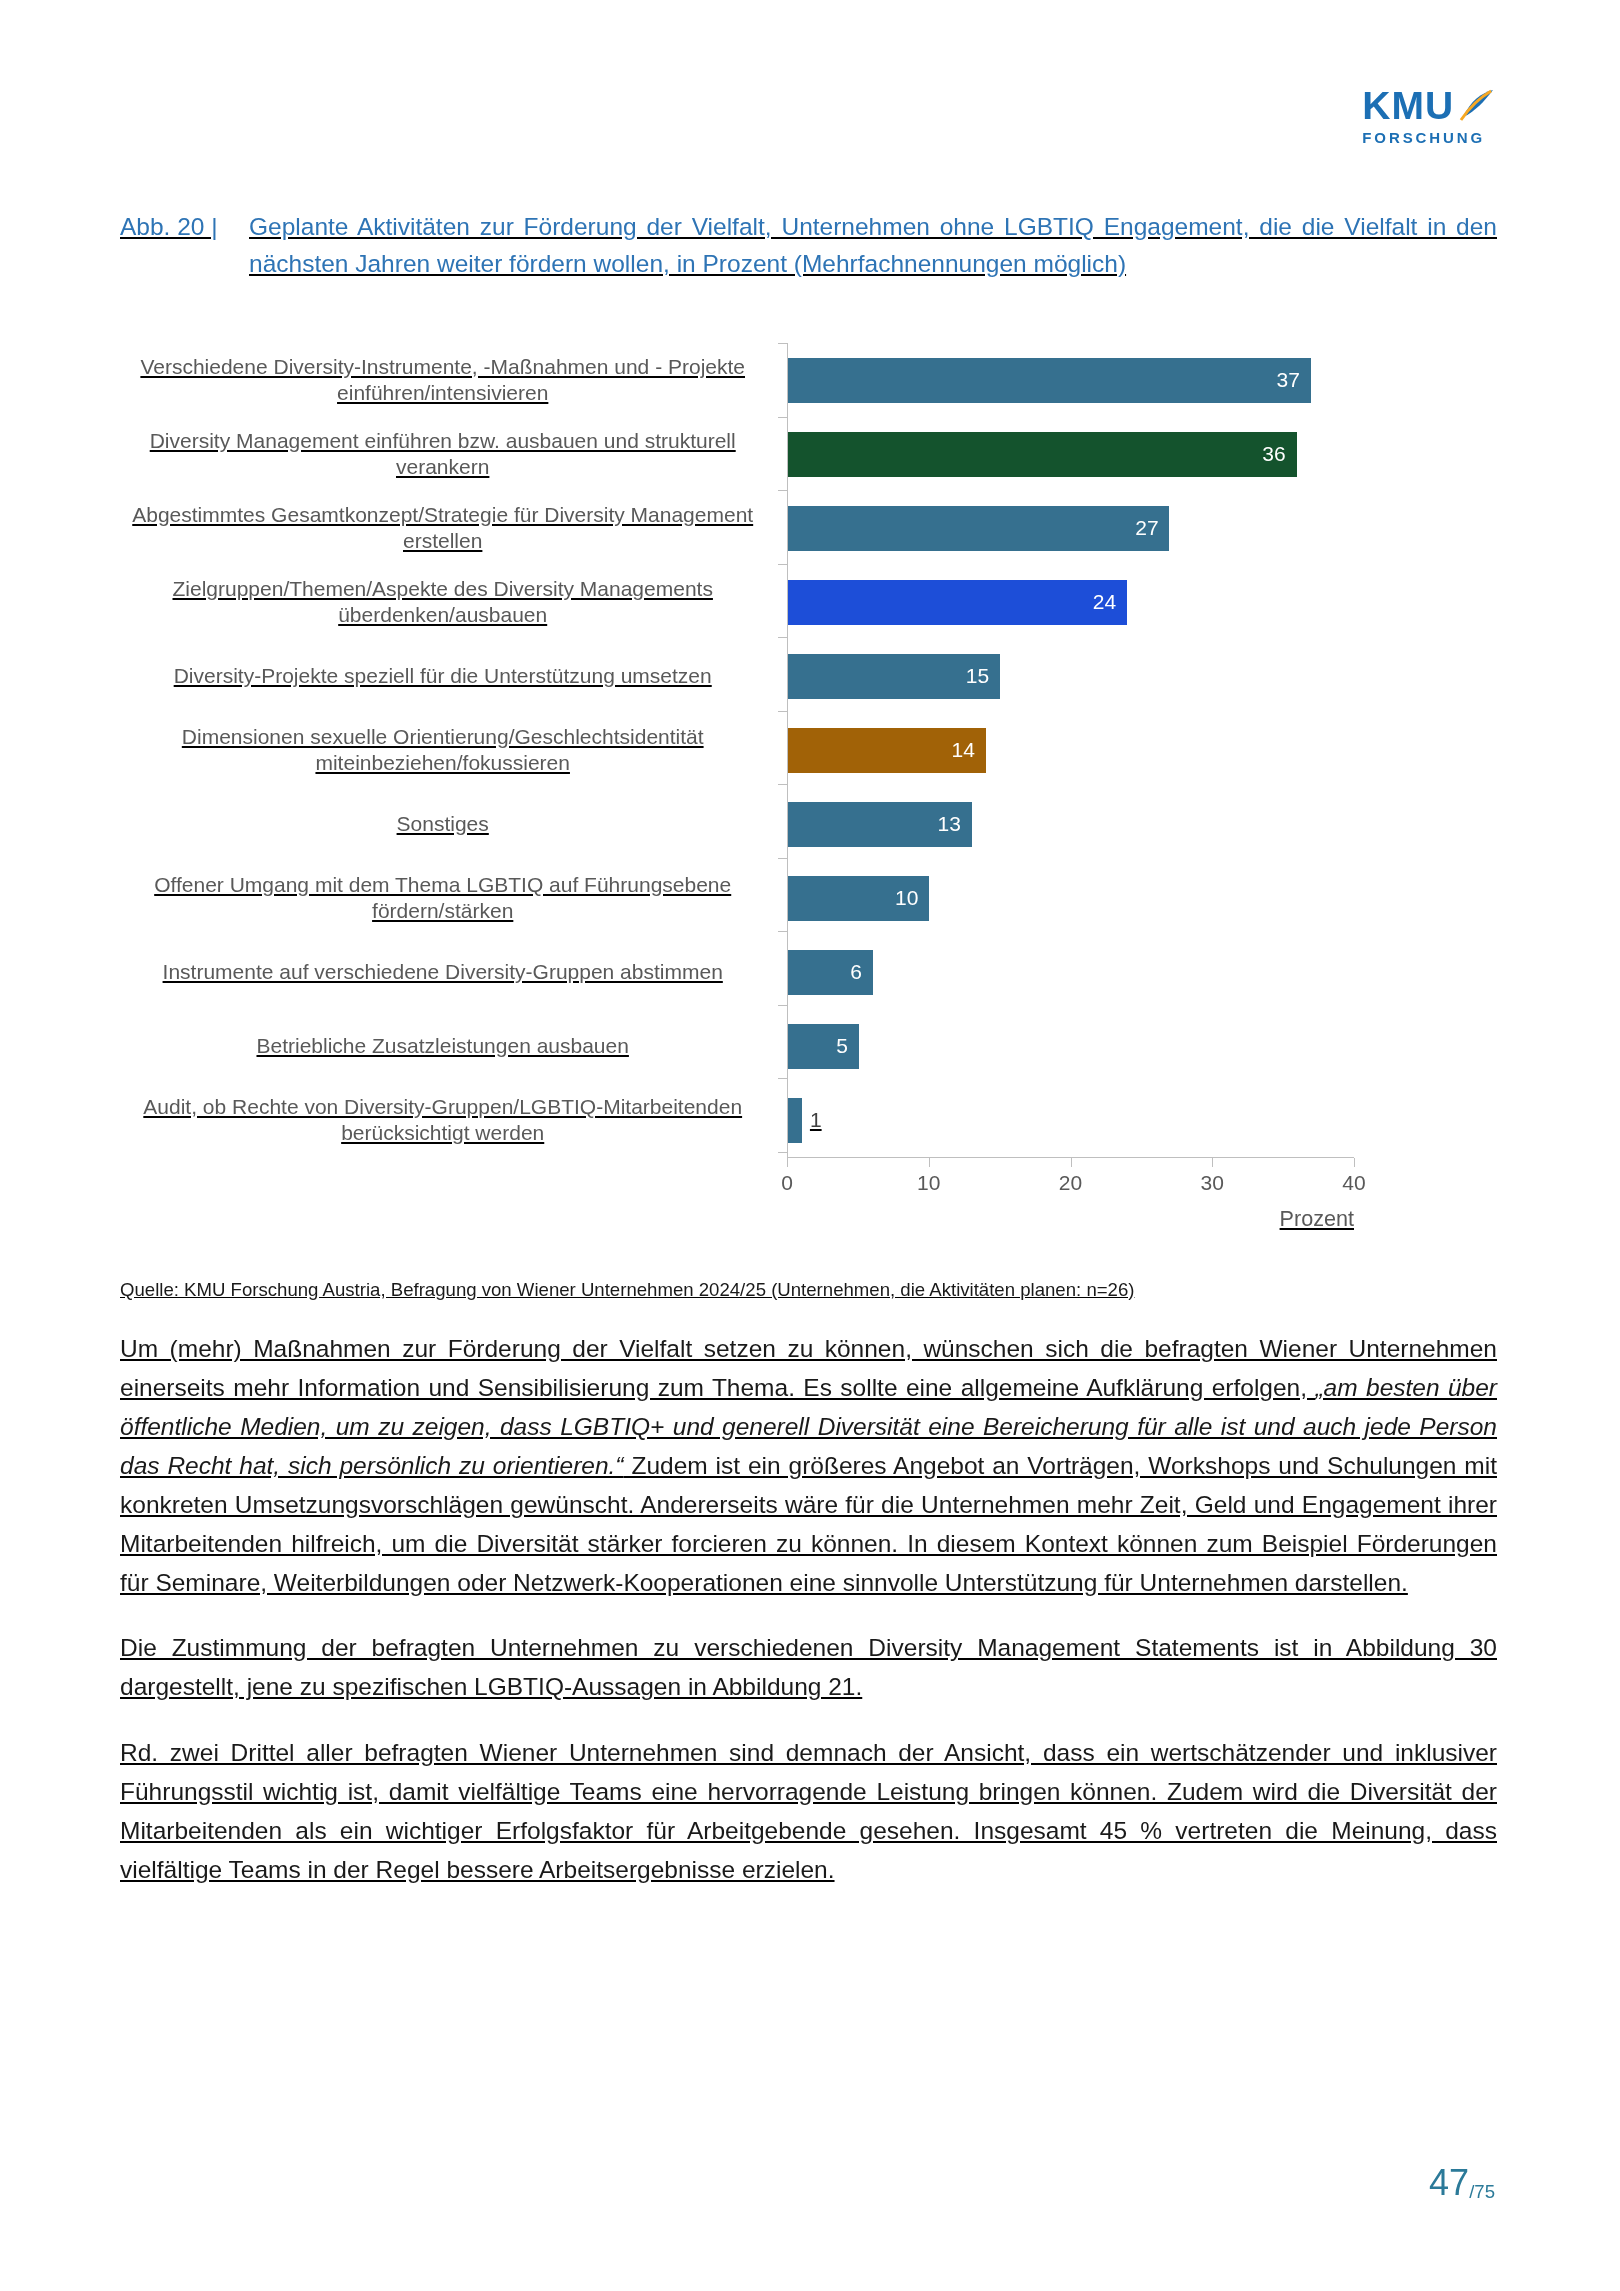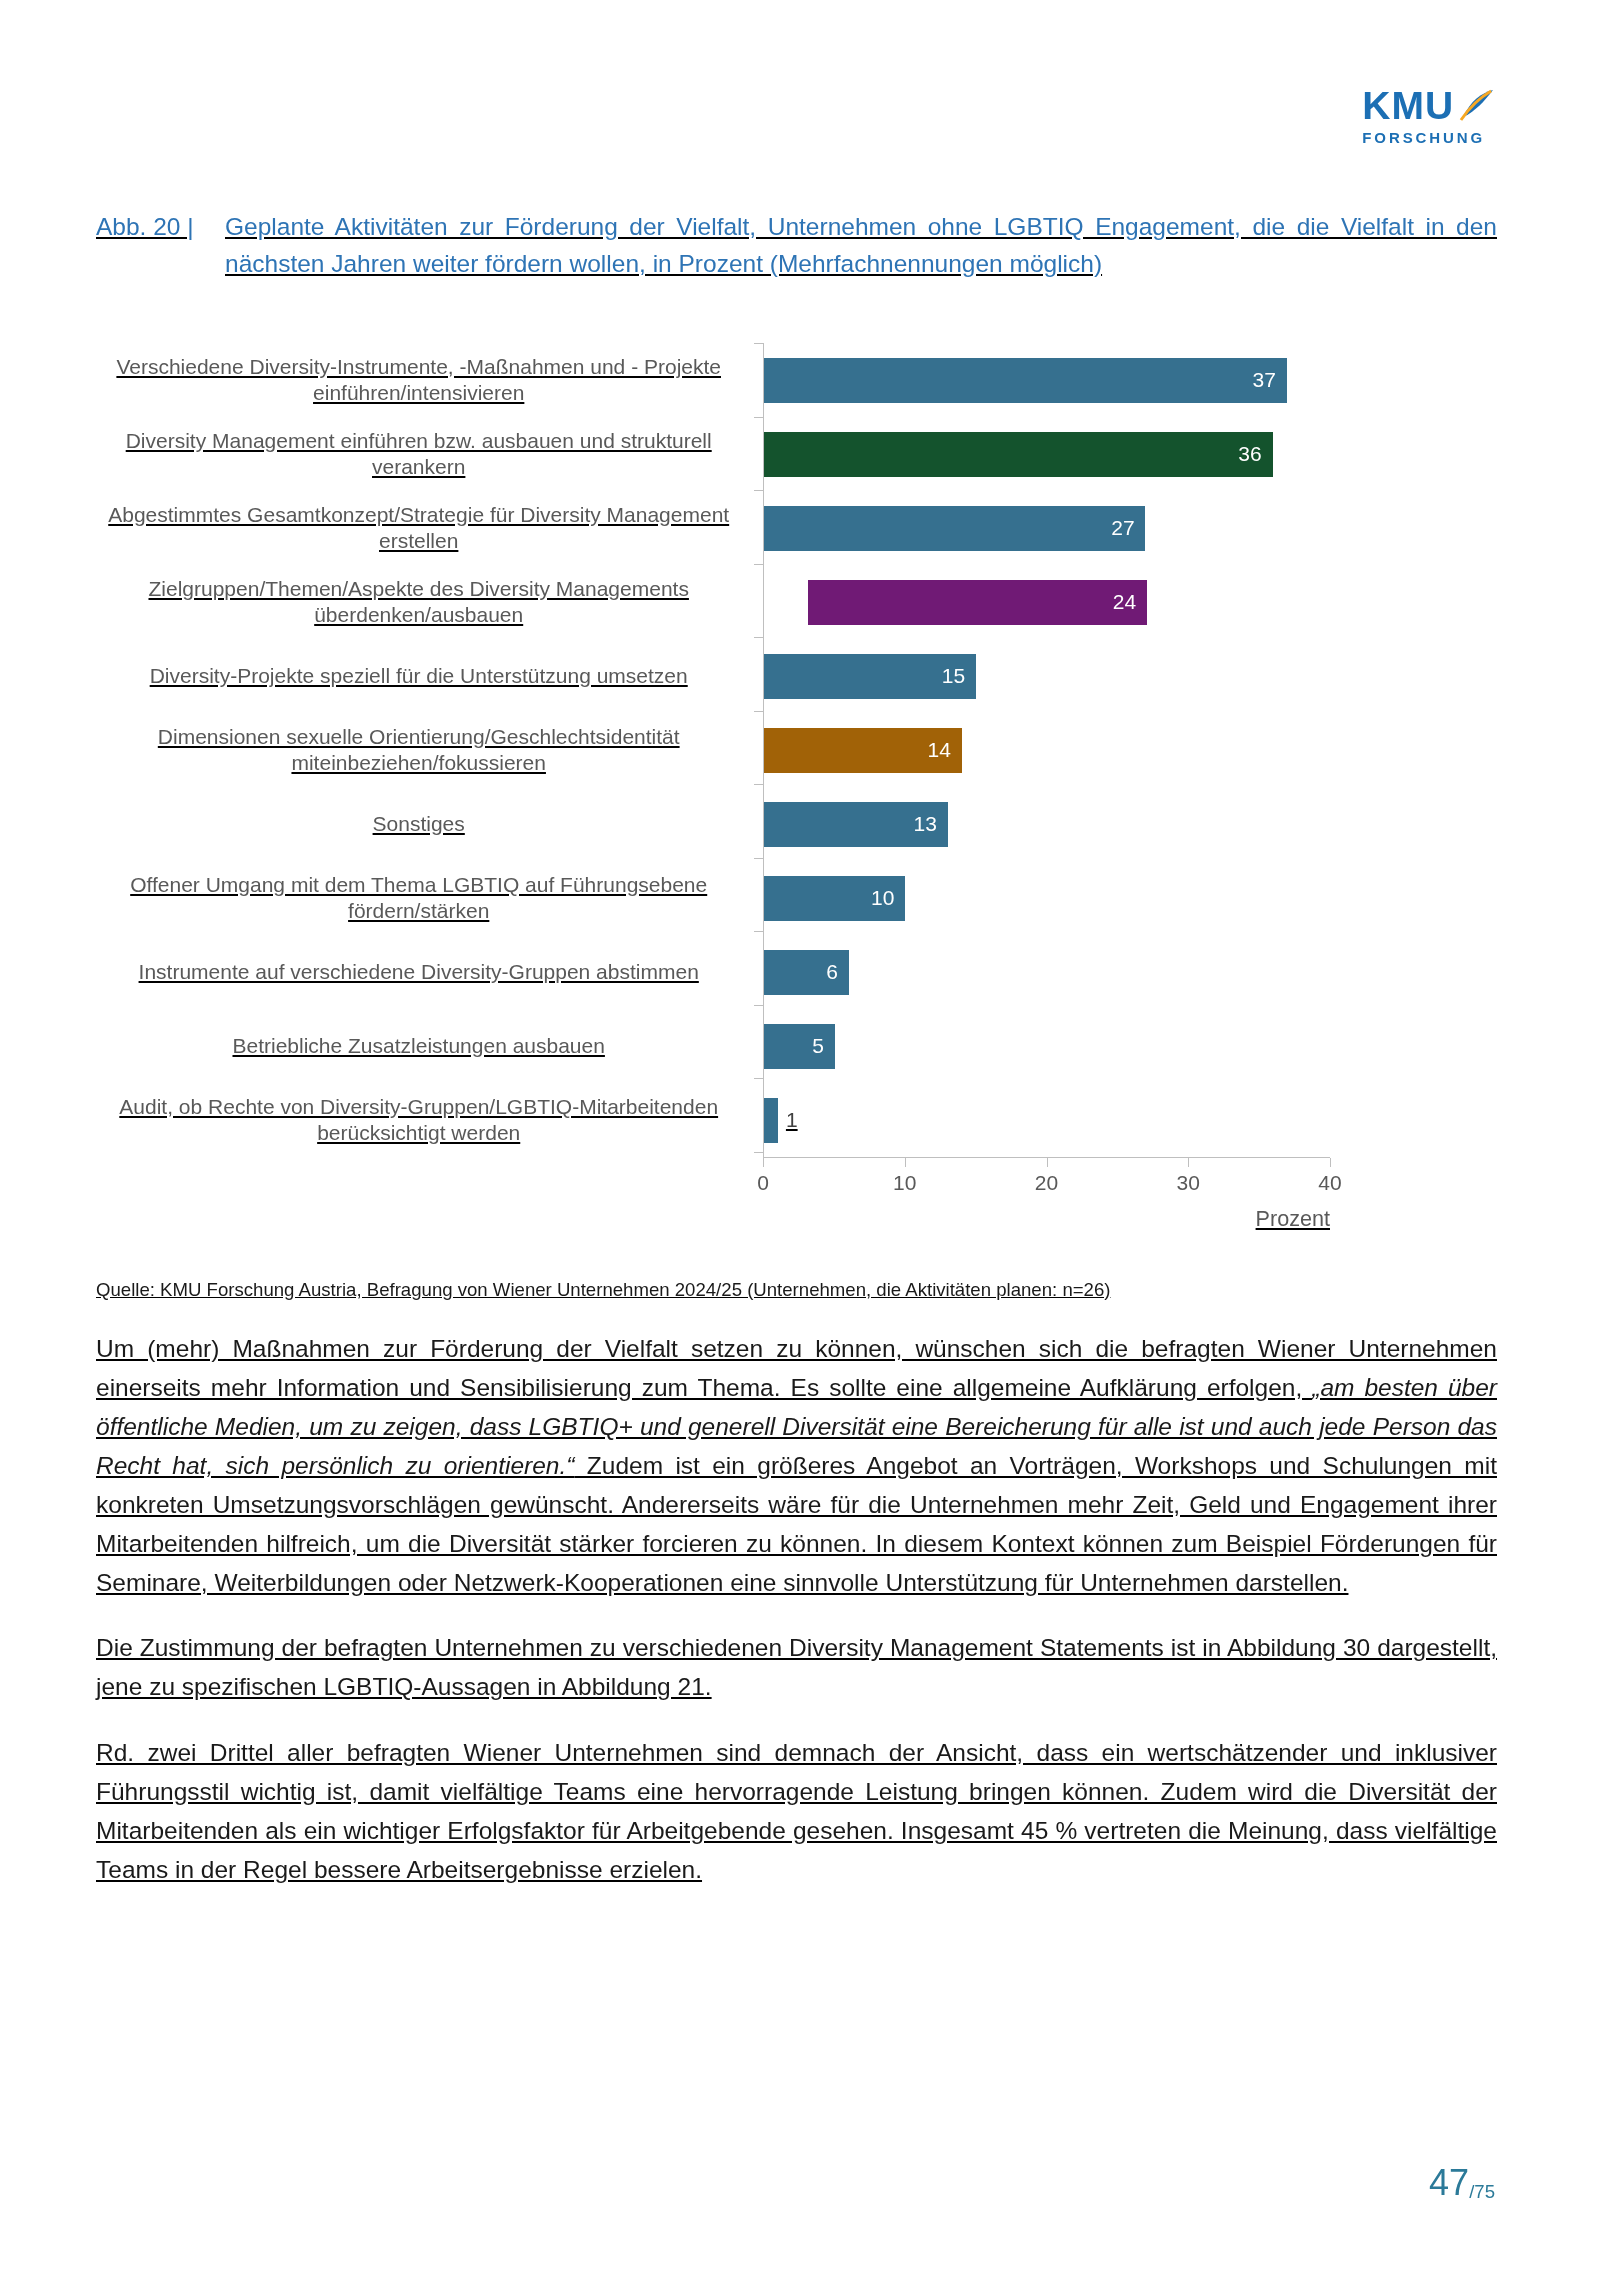--- a/index.html
+++ b/index.html
@@ -14,21 +14,21 @@
     text-decoration:underline;
   }
 
   
   .logo { position:absolute; top:86px; right:125px; text-align:left; }
   .logo-top { display:flex; align-items:flex-end; gap:3.9px; }
   .logo-kmu { font-size:39px; font-weight:bold; color:#1C6FB4; letter-spacing:1px; line-height:1; }
   .logo-sub { font-size:15px; font-weight:bold; letter-spacing:2.9px; color:#1C6FB4; margin-top:3.9px; }
 
   
-  .content { padding:208px 123px 0 96px; }
+  .content { padding:208px 123px 0 120px; }
 
   
   .figure-caption { display:flex; color:#2E74B5; font-size:24.5px; line-height:37px; }
   .fig-label { width:129px; flex:none; }
   .fig-text { flex:1; text-align:justify; }
 
   
   .chart { margin-top:61px; width:1233px; }
   #chart-rows { position:relative; }
   .chart-row { display:flex; height:74px; align-items:center; }
@@ -122,21 +122,21 @@
             <div class="cat-label">Abgestimmtes Gesamtkonzept/Strategie für Diversity Management erstellen</div>
             <div class="bar-area">
               <div class="bar" style="width: 67.5%; background: rgb(54, 112, 143);">
                 <span class="bar-value">27</span>
               </div>
             </div>
           </div>
           <div class="chart-row">
             <div class="cat-label">Zielgruppen/Themen/Aspekte des Diversity Managements überdenken/ausbauen</div>
             <div class="bar-area">
-              <div class="bar" style="width: 60%; background: #701a75; margin-left: 44px;">
+              <div class="bar" style="width: 60%; background: #1d4ed8;">
                 <span class="bar-value">24</span>
               </div>
             </div>
           </div>
           <div class="chart-row">
             <div class="cat-label">Diversity-Projekte speziell für die Unterstützung umsetzen</div>
             <div class="bar-area">
               <div class="bar" style="width: 37.5%; background: rgb(54, 112, 143);">
                 <span class="bar-value">15</span>
               </div>

